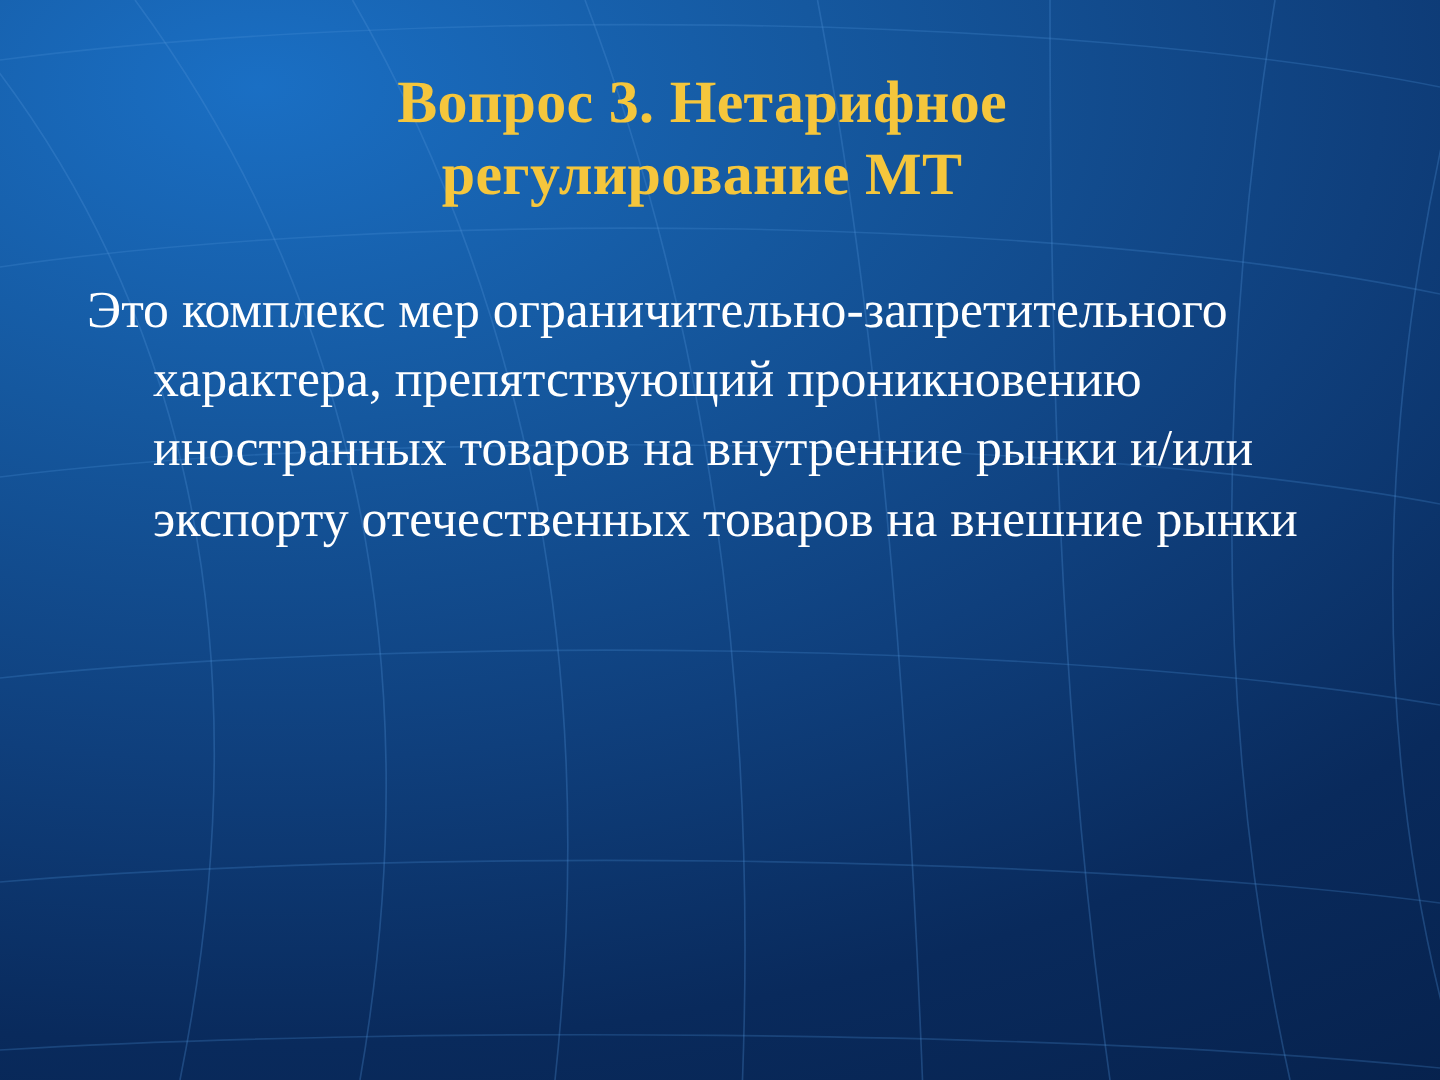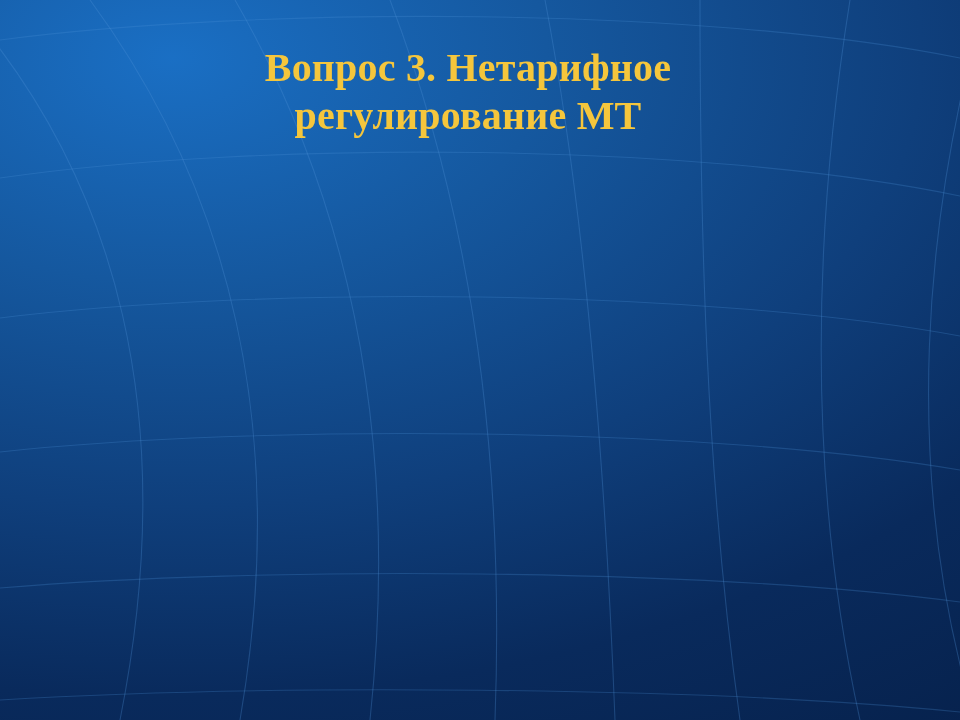--- a/index.html
+++ b/index.html
@@ -97,16 +97,17 @@
         <path d="M 0 700 C 260 684, 700 686, 960 712"></path>
       </g>
     </svg>
   </div>
 
   <div class="content">
 
     <h1 class="slide-title">Вопрос 3. Нетарифное регулирование МТ</h1>
 
     <div class="body-block">
+      <p class="para">Это комплекс мер ограничительно-запретительного характера, препятствующий проникновению иностранных товаров на внутренние рынки и/или экспорту отечественных товаров на внешние рынки</p>
     </div>
 
   </div>
 </div>
 
 </body></html>

